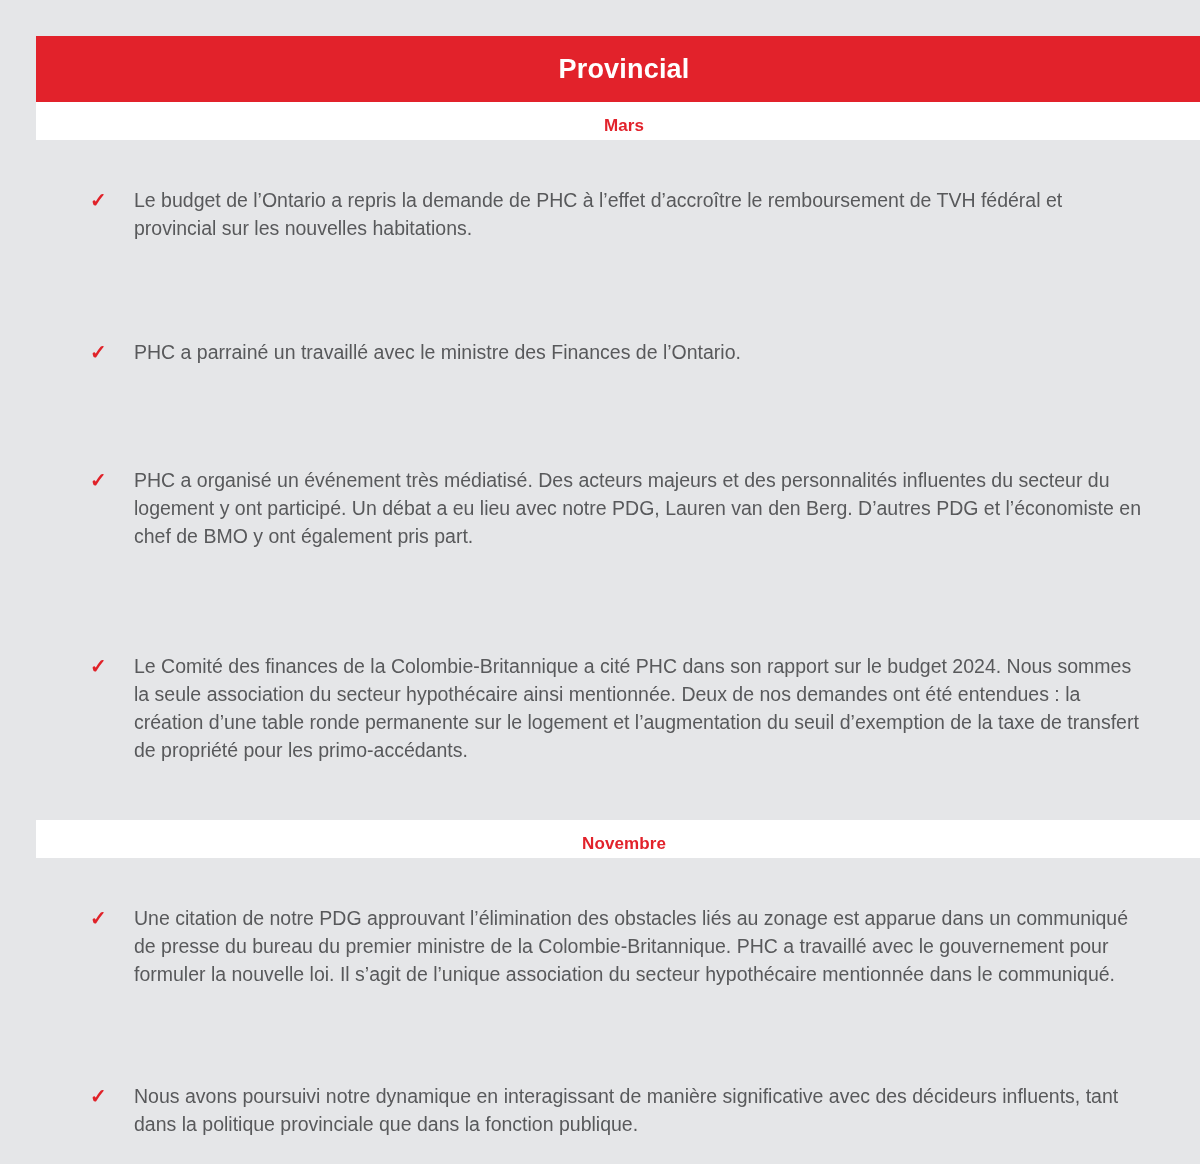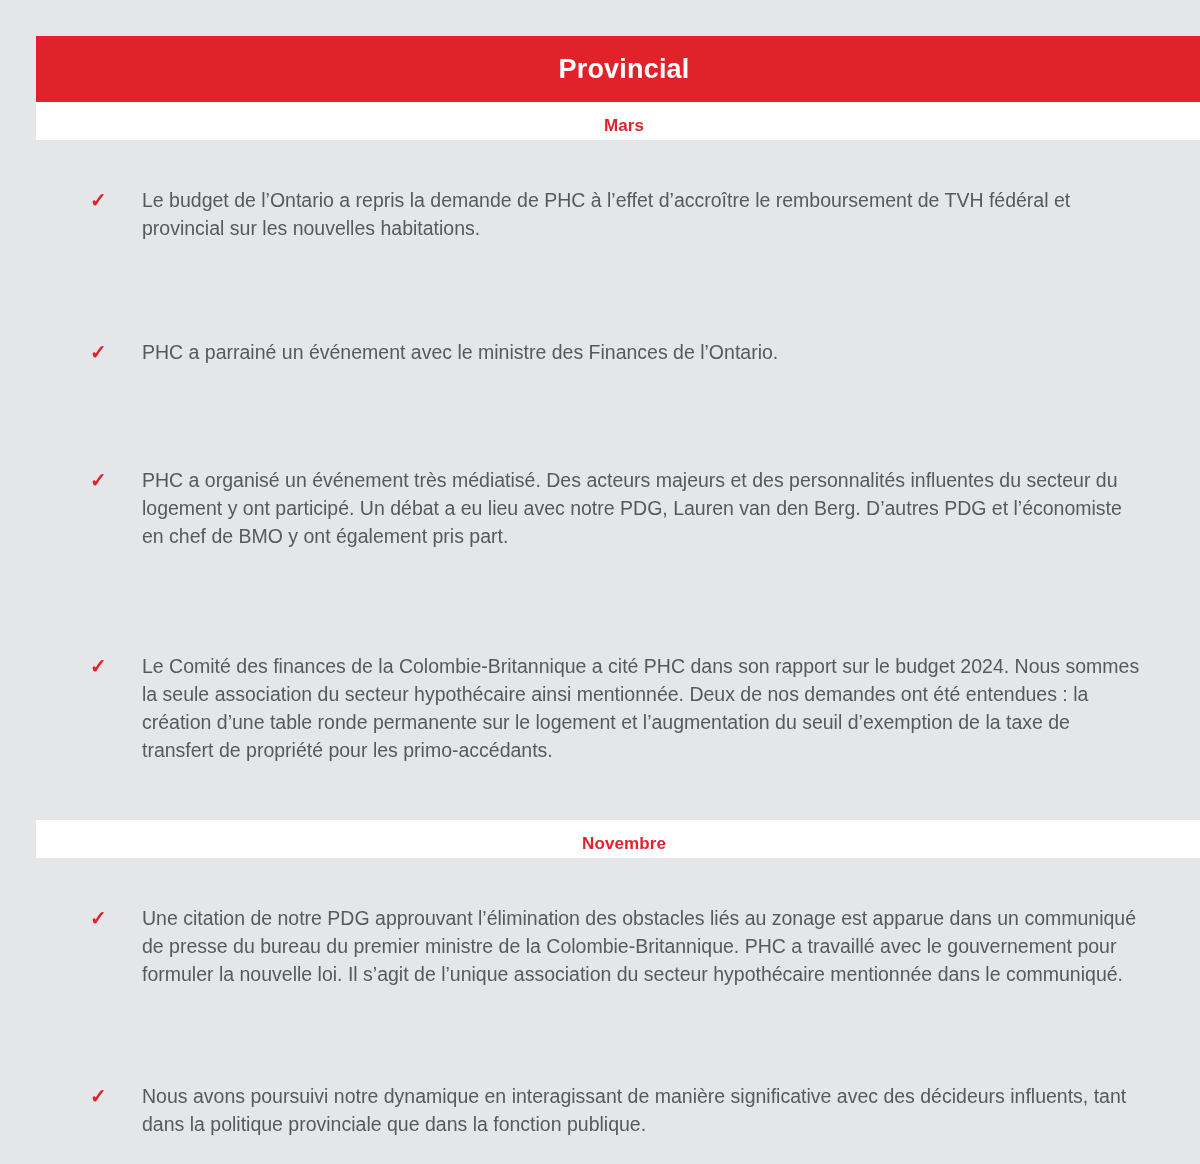--- a/index.html
+++ b/index.html
@@ -69,21 +69,20 @@
     font-weight:bold;
     text-align:left;
     padding-left:2px;
   }
   .bullet-text {
     flex:1 1 auto;
     color:#58595b;
     font-size:19.5px;
     line-height:28px;
     max-width:1080px;
-    margin-left:8px;
   }
 
   
   .block-mars     { padding-top:22px; padding-bottom:26px; }
   .block-avril    { padding-top:22px; padding-bottom:28px; }
   .block-mai      { padding-top:24px; padding-bottom:30px; }
   .block-aout     { padding-top:24px; padding-bottom:32px; }
   .block-novembre { padding-top:22px; padding-bottom:24px; }
   .block-encours  { padding-top:22px; padding-bottom:24px; }
 
@@ -104,21 +103,21 @@
   <div class="content-block block-mars">
     <div class="bullet-row">
       <span class="check-icon">✓</span>
       <span class="bullet-text">Le budget de l’Ontario a repris la demande de PHC à l’effet d’accroître le remboursement de TVH fédéral et provincial sur les nouvelles habitations.</span>
     </div>
   </div>
 
   <div class="content-block block-avril">
     <div class="bullet-row">
       <span class="check-icon">✓</span>
-      <span class="bullet-text">PHC a parrainé un événement avec le ministre des Finances de l’Ontario.</span>
+      <span class="bullet-text">PHC a parrainé un travaillé avec le ministre des Finances de l’Ontario.</span>
     </div>
   </div>
 
   <div class="content-block block-mai">
     <div class="bullet-row">
       <span class="check-icon">✓</span>
       <span class="bullet-text">PHC a organisé un événement très médiatisé. Des acteurs majeurs et des personnalités influentes du secteur du logement y ont participé. Un débat a eu lieu avec notre PDG, Lauren van den Berg. D’autres PDG et l’économiste en chef de BMO y ont également pris part.</span>
     </div>
   </div>
 

